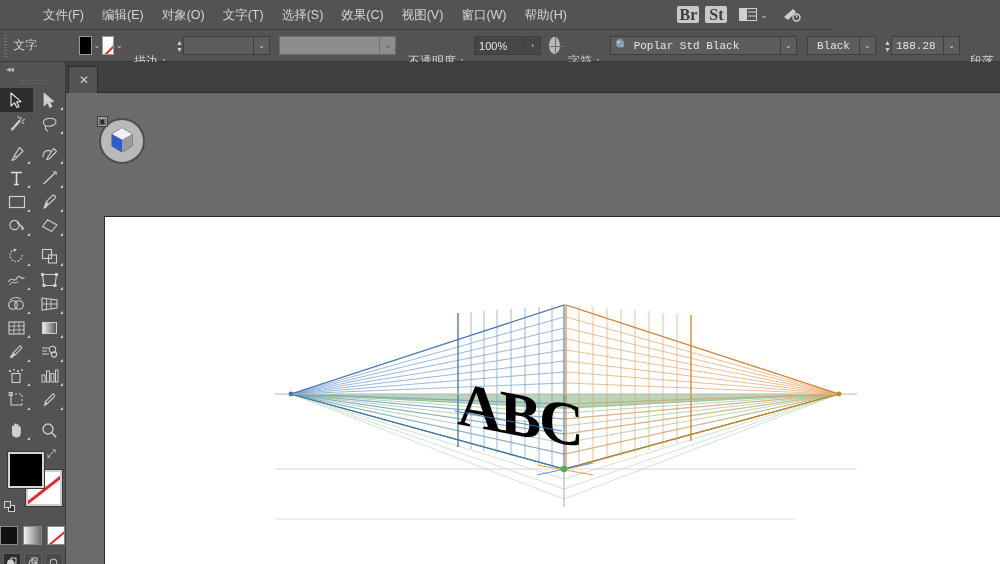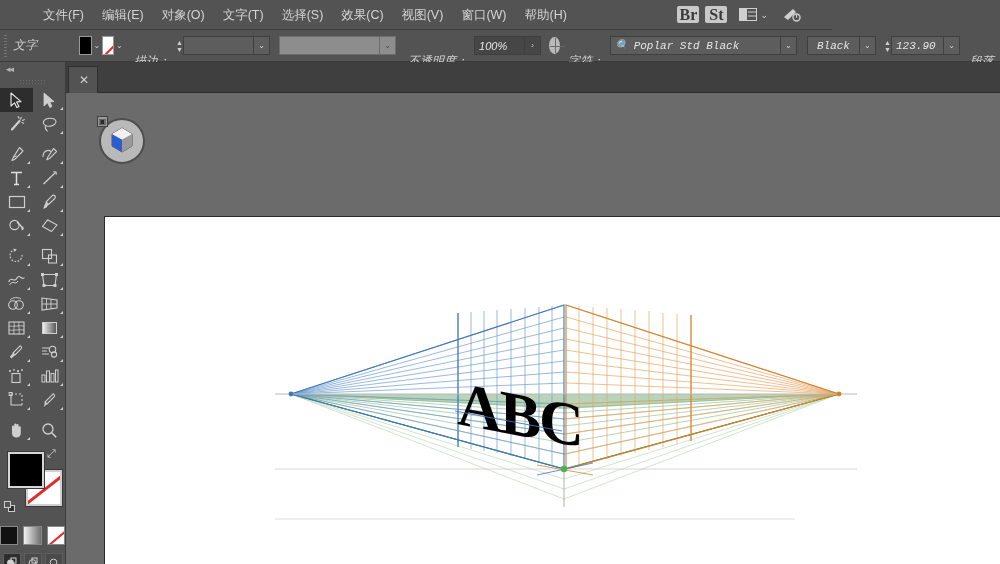--- a/index.html
+++ b/index.html
@@ -40,21 +40,20 @@
   .layout-icon { display: flex; align-items: center; gap: 3px; margin-left: 6px; }
   .chev { color: #cfcfcf; font-size: 9px; }
   .rocket { color: #cfcfcf; font-size: 14px; margin-left: 8px; margin-right: 20px; }
 
   
   .controlbar {
     position: absolute; top: 30px; left: 0; width: 1000px; height: 32px;
     background: #535353;
     display: flex; align-items: center;
     border-bottom: 1px solid #3a3a3a;
-    font-style: italic;
   }
   .grip {
     width: 5px; height: 22px; margin: 0 6px 0 4px;
     background-image: repeating-linear-gradient(to bottom, #757575 0 1px, transparent 1px 3px);
   }
   .cb-label { color: #d2d2d2; font-size: 12px; margin-right: 6px; white-space: nowrap; }
   .cb-label.u { text-decoration: underline; text-underline-offset: 2px; margin-top: 32px; }
   .swatch {
     width: 19px; height: 19px; border: 1px solid #9a9a9a; background: #000;
   }
@@ -296,21 +295,21 @@
     <div class="combo" style="margin-left:10px">
       <div class="field mono" style="width:52px;justify-content:center">Black</div>
       <div class="btn-arrow">⌄</div>
     </div>
 
     <div class="stepper" style="margin-left:8px">
       <span>▲</span>
       <span>▼</span>
     </div>
     <div class="combo">
-      <div class="field mono" style="width:52px">123.90</div>
+      <div class="field mono" style="width:52px">188.28</div>
       <div class="btn-arrow">⌄</div>
     </div>
 
     <div class="cb-label u" style="margin-left:10px">段落</div>
   </div>
 
   <div class="tabbar">
     <div class="doc-tab">
       <span class="tab-close">✕</span>
     </div>

